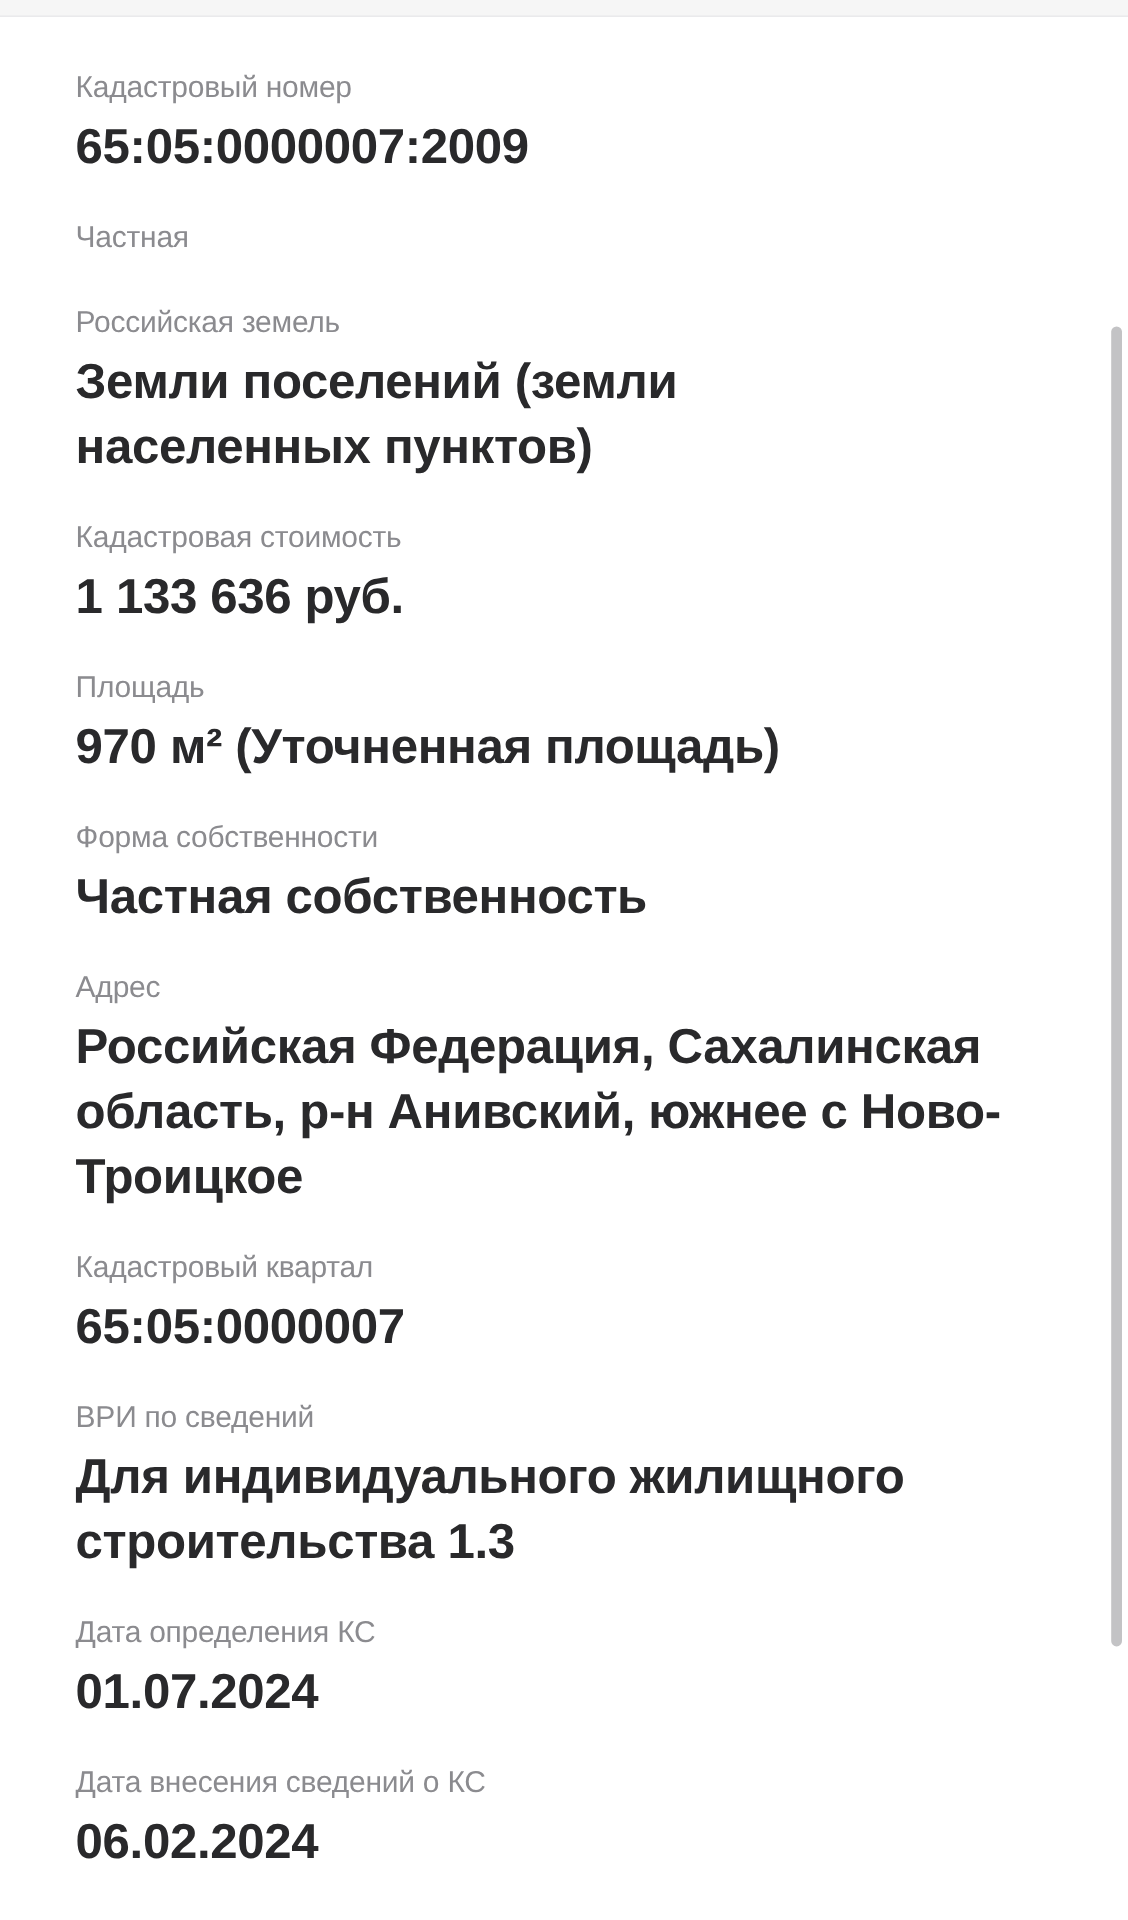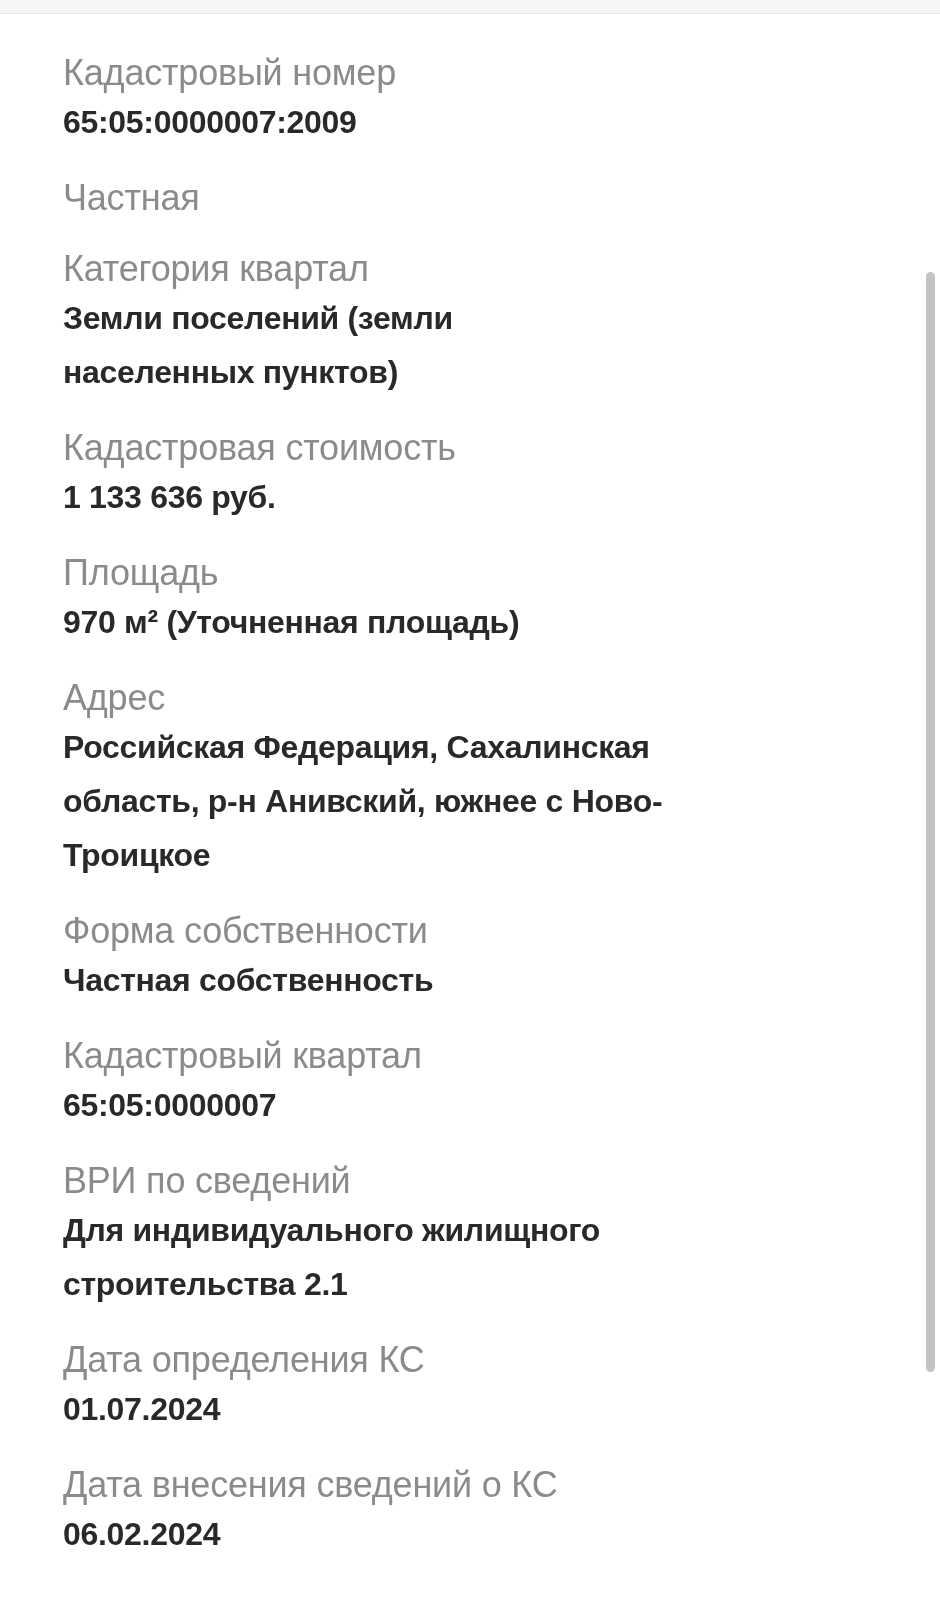--- a/index.html
+++ b/index.html
@@ -19,28 +19,28 @@
     background: #f6f6f6;
     border-bottom: 1px solid #e7e7e9;
   }
   .content {
     padding: 37px 70px 0 63px;
   }
   .field {
     margin-bottom: 27px;
   }
   .field-label {
-    font-size: 36px;
+    font-size: 25px;
     line-height: 44px;
     font-weight: 400;
     color: #8b8b8f;
     letter-spacing: -0.2px;
   }
   .field-value {
-    font-size: 32px;
+    font-size: 41px;
     line-height: 54px;
     font-weight: 700;
     color: #29292b;
     letter-spacing: -0.3px;
     white-space: pre-line;
   }
   .scrollbar-track {
     position: absolute;
     top: 0;
     right: 0;
@@ -67,56 +67,56 @@
   <div class="field">
     <div class="field-label">Кадастровый номер</div>
     <div class="field-value">65:05:0000007:2009</div>
   </div>
 
   <div class="field">
     <div class="field-label">Частная</div>
   </div>
 
   <div class="field">
-    <div class="field-label">Категория квартал</div>
+    <div class="field-label">Российская земель</div>
     <div class="field-value">Земли поселений (земли
 населенных пунктов)</div>
   </div>
 
   <div class="field">
     <div class="field-label">Кадастровая стоимость</div>
     <div class="field-value">1 133 636 руб.</div>
   </div>
 
   <div class="field">
     <div class="field-label">Площадь</div>
     <div class="field-value">970 м² (Уточненная площадь)</div>
   </div>
 
   <div class="field">
+    <div class="field-label">Форма собственности</div>
+    <div class="field-value">Частная собственность</div>
+  </div>
+
+  <div class="field">
     <div class="field-label">Адрес</div>
     <div class="field-value">Российская Федерация, Сахалинская
 область, р-н Анивский, южнее с Ново-
 Троицкое</div>
-  </div>
-
-  <div class="field">
-    <div class="field-label">Форма собственности</div>
-    <div class="field-value">Частная собственность</div>
   </div>
 
   <div class="field">
     <div class="field-label">Кадастровый квартал</div>
     <div class="field-value">65:05:0000007</div>
   </div>
 
   <div class="field">
     <div class="field-label">ВРИ по сведений</div>
     <div class="field-value">Для индивидуального жилищного
-строительства 2.1</div>
+строительства 1.3</div>
   </div>
 
   <div class="field">
     <div class="field-label">Дата определения КС</div>
     <div class="field-value">01.07.2024</div>
   </div>
 
   <div class="field">
     <div class="field-label">Дата внесения сведений о КС</div>
     <div class="field-value">06.02.2024</div>

